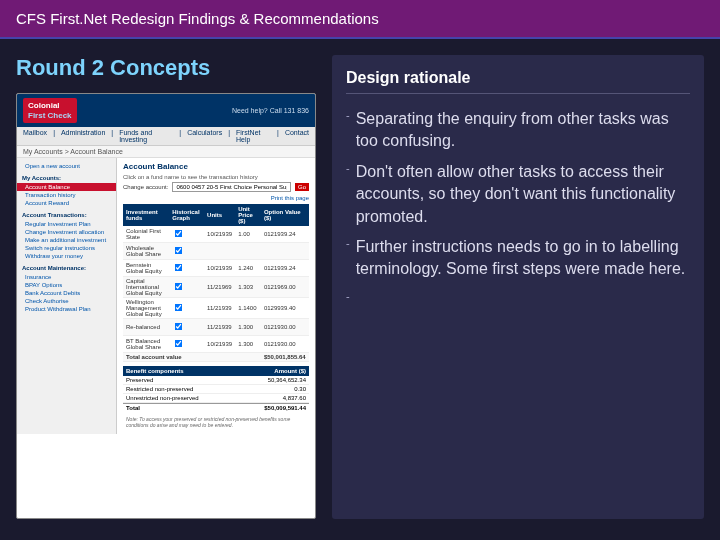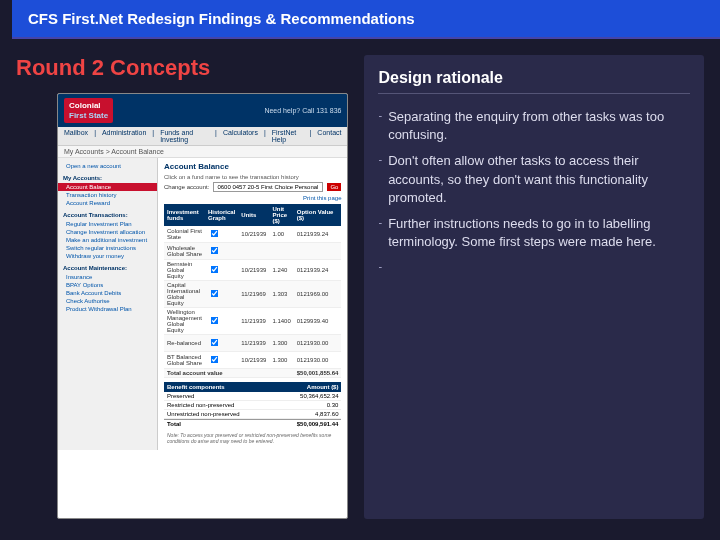--- a/index.html
+++ b/index.html
@@ -5,56 +5,54 @@
     * { margin: 0; padding: 0; box-sizing: border-box; }
     body {
       width: 720px;
       height: 540px;
       font-family: Arial, sans-serif;
       background: #1a1a2e;
       overflow: hidden;
     }
 
     .header {
-      background: #1d4ed8;
+      background: #701a75;
       color: #ffffff;
       padding: 10px 16px;
       font-size: 15px;
-      font-weight: bold;
+      font-weight: normal;
       border-bottom: 2px solid #4444aa;
-      margin-left: 12px;
     }
 
     .main-content {
       display: flex;
       padding: 16px;
       gap: 16px;
       height: calc(540px - 44px);
     }
 
     .left-panel {
       flex: 0 0 300px;
       display: flex;
       flex-direction: column;
       gap: 12px;
     }
 
     .round-title {
-      color: #ef4444;
+      color: #7dd3fc;
       font-size: 22px;
       font-weight: bold;
     }
 
     .screenshot-container {
       flex: 1;
       background: #ffffff;
       border: 1px solid #888;
       border-radius: 2px;
       overflow: hidden;
-      margin-left: 41px;
     }
 
     
     .site-header-bar {
       background: #003366;
       padding: 4px 6px;
       display: flex;
       align-items: center;
       gap: 6px;
     }
@@ -266,41 +264,41 @@
 
     .rationale-bullet {
       color: #aaaacc;
       font-size: 11px;
       flex-shrink: 0;
       margin-top: 1px;
     }
 
     .rationale-text {
       color: #ddddee;
-      font-size: 13px;
+      font-size: 16px;
       line-height: 1.4;
     }
   </style>
 </head>
 <body>
 
 <div class="header">
   <span>CFS First.Net Redesign Findings &amp; Recommendations</span>
 </div>
 
 <div class="main-content">
 
   <div class="left-panel">
     <div class="round-title">Round 2 Concepts</div>
 
     <div class="screenshot-container">
 
       <div class="site-header-bar">
         <div class="site-logo">
-          Colonial<br><span>First State</span>
+          Colonial<br><span>First Check</span>
         </div>
         <div class="site-help">Need help? Call 131 836</div>
       </div>
 
       <div class="site-nav">
         <a>Mailbox</a>
         <span>|</span>
         <a>Administration</a>
         <span>|</span>
         <a>Funds and Investing</a>

